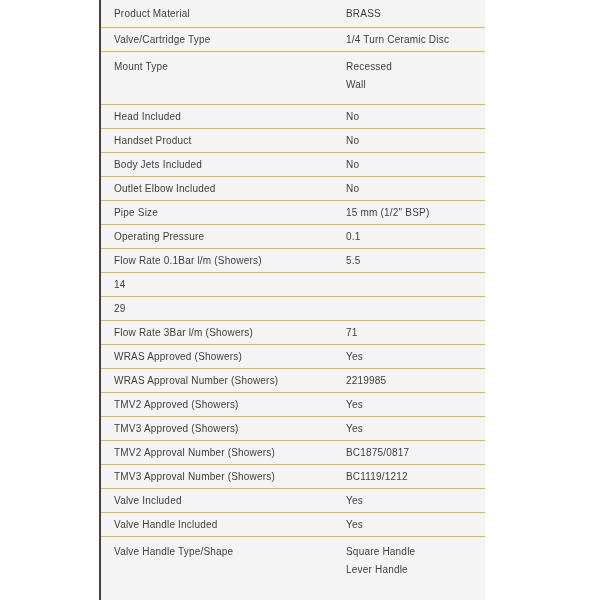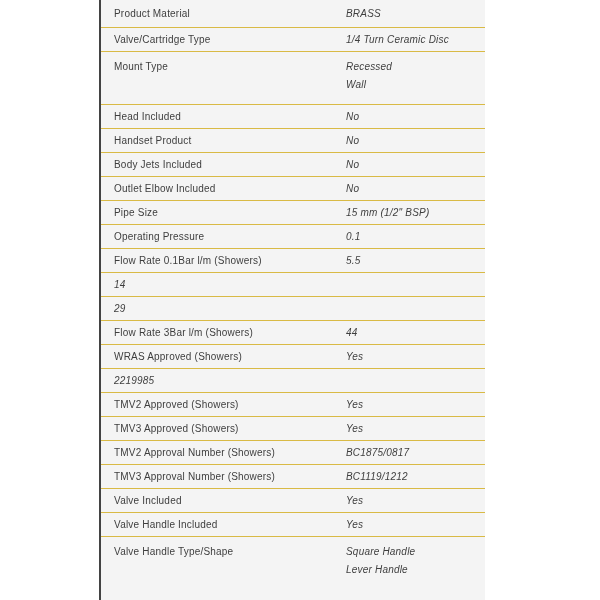--- a/index.html
+++ b/index.html
@@ -46,21 +46,20 @@
   }
   .spec-row:last-child {
     border-bottom: none;
   }
   .row-label {
     width: 232px;
     flex-shrink: 0;
   }
   .row-value {
     flex: 1;
-    font-style: italic;
   }
   .value-line { display: block; }
 </style>
 </head>
 <body>
 
 <div class="page">
   <div class="spec-panel" id="spec-panel">
       <div class="spec-row">
         <span class="row-label">Product Material</span>
@@ -129,30 +128,31 @@
         </span>
       </div>
       <div class="spec-row">
         <span class="row-value">
           <span class="value-line">29</span>
         </span>
       </div>
       <div class="spec-row">
         <span class="row-label">Flow Rate 3Bar l/m (Showers)</span>
         <span class="row-value">
-          <span class="value-line">44</span>
+          <span class="value-line">71</span>
         </span>
       </div>
       <div class="spec-row">
         <span class="row-label">WRAS Approved (Showers)</span>
         <span class="row-value">
           <span class="value-line">Yes</span>
         </span>
       </div>
       <div class="spec-row">
+        <span class="row-label">WRAS Approval Number (Showers)</span>
         <span class="row-value">
           <span class="value-line">2219985</span>
         </span>
       </div>
       <div class="spec-row">
         <span class="row-label">TMV2 Approved (Showers)</span>
         <span class="row-value">
           <span class="value-line">Yes</span>
         </span>
       </div>

